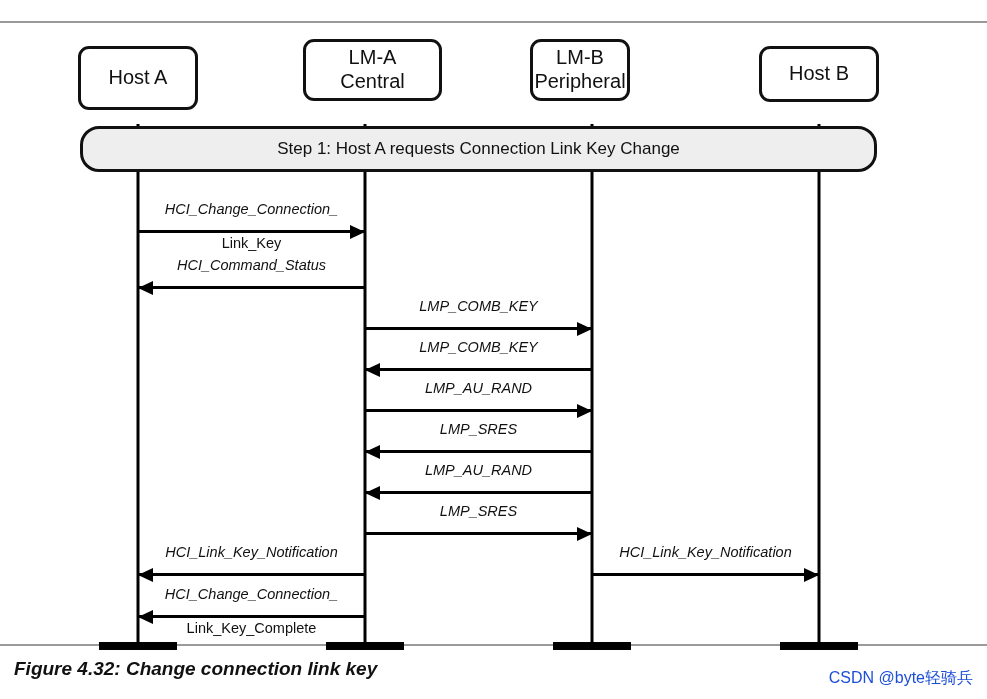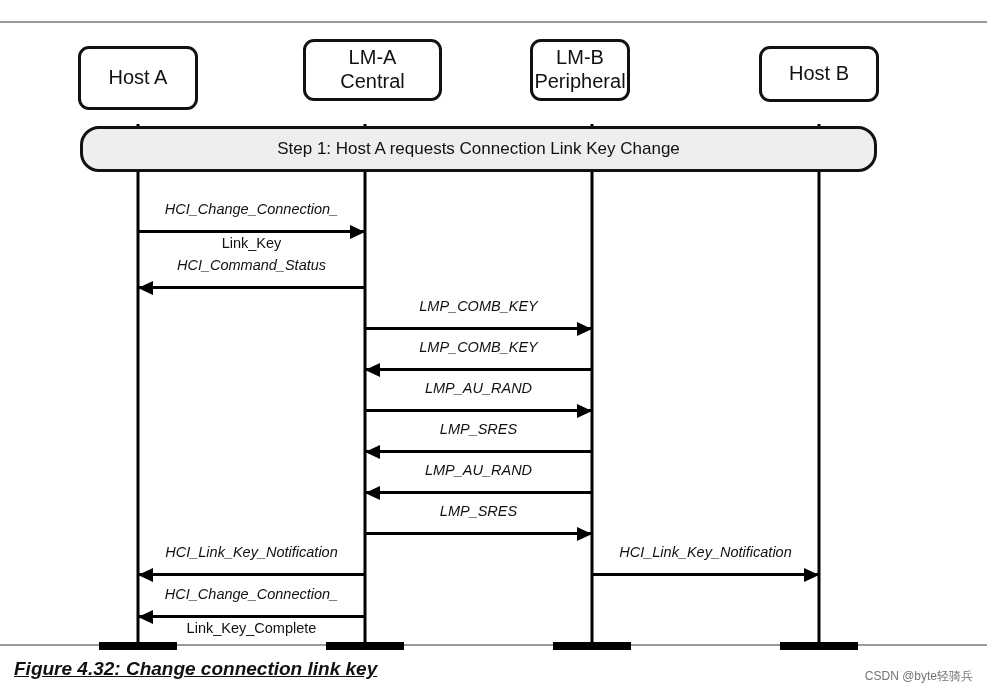--- a/index.html
+++ b/index.html
@@ -133,30 +133,29 @@
   
   .figure-caption {
     position: absolute;
     left: 14px;
     top: 658px;
     font-size: 19px;
     font-style: italic;
     font-weight: bold;
     color: #111111;
     white-space: nowrap;
-    text-decoration: underline;
   }
 
   
   .watermark {
     position: absolute;
     right: 14px;
     top: 668px;
-    font-size: 12px;
-    color: #737373;
+    font-size: 16px;
+    color: #1d4ed8;
     white-space: nowrap;
     user-select: none;
   }
 </style>
 </head>
 <body>
 
 <div class="page-rule top"></div>
 <div class="page-rule bottom"></div>
 

